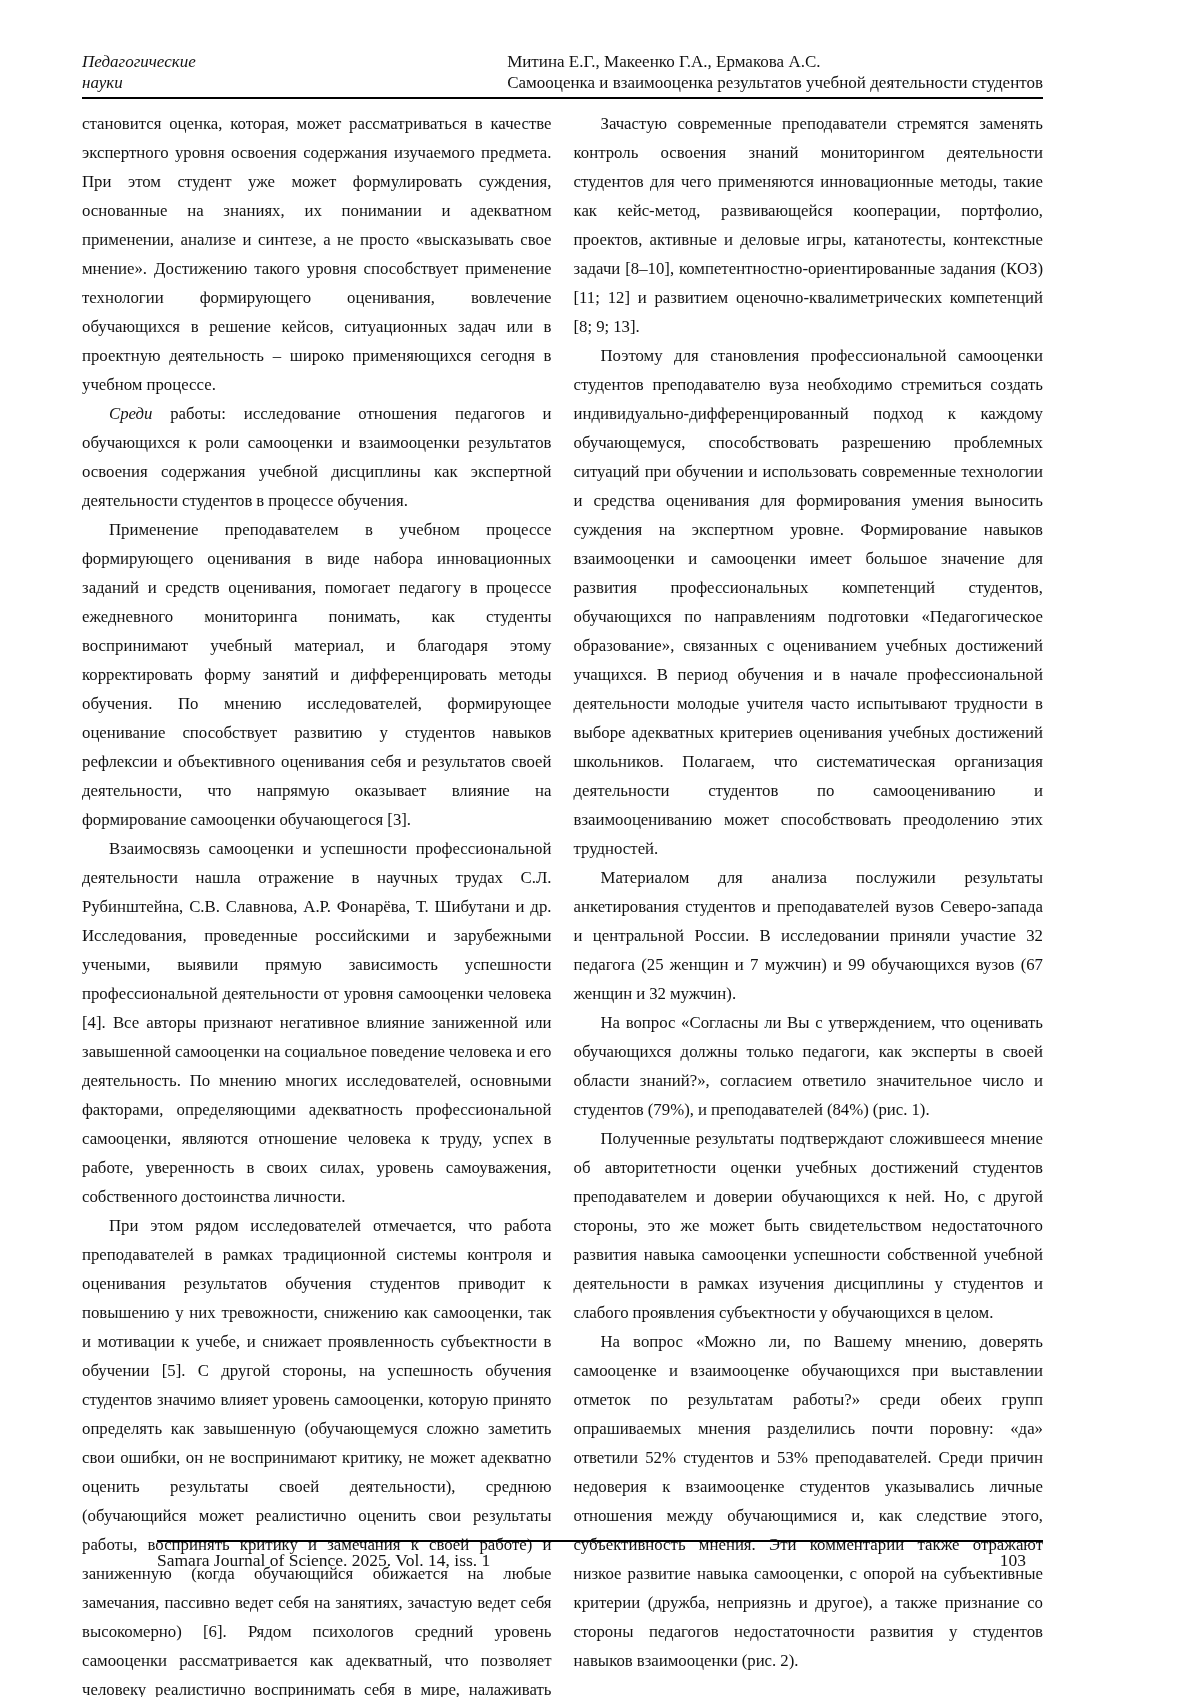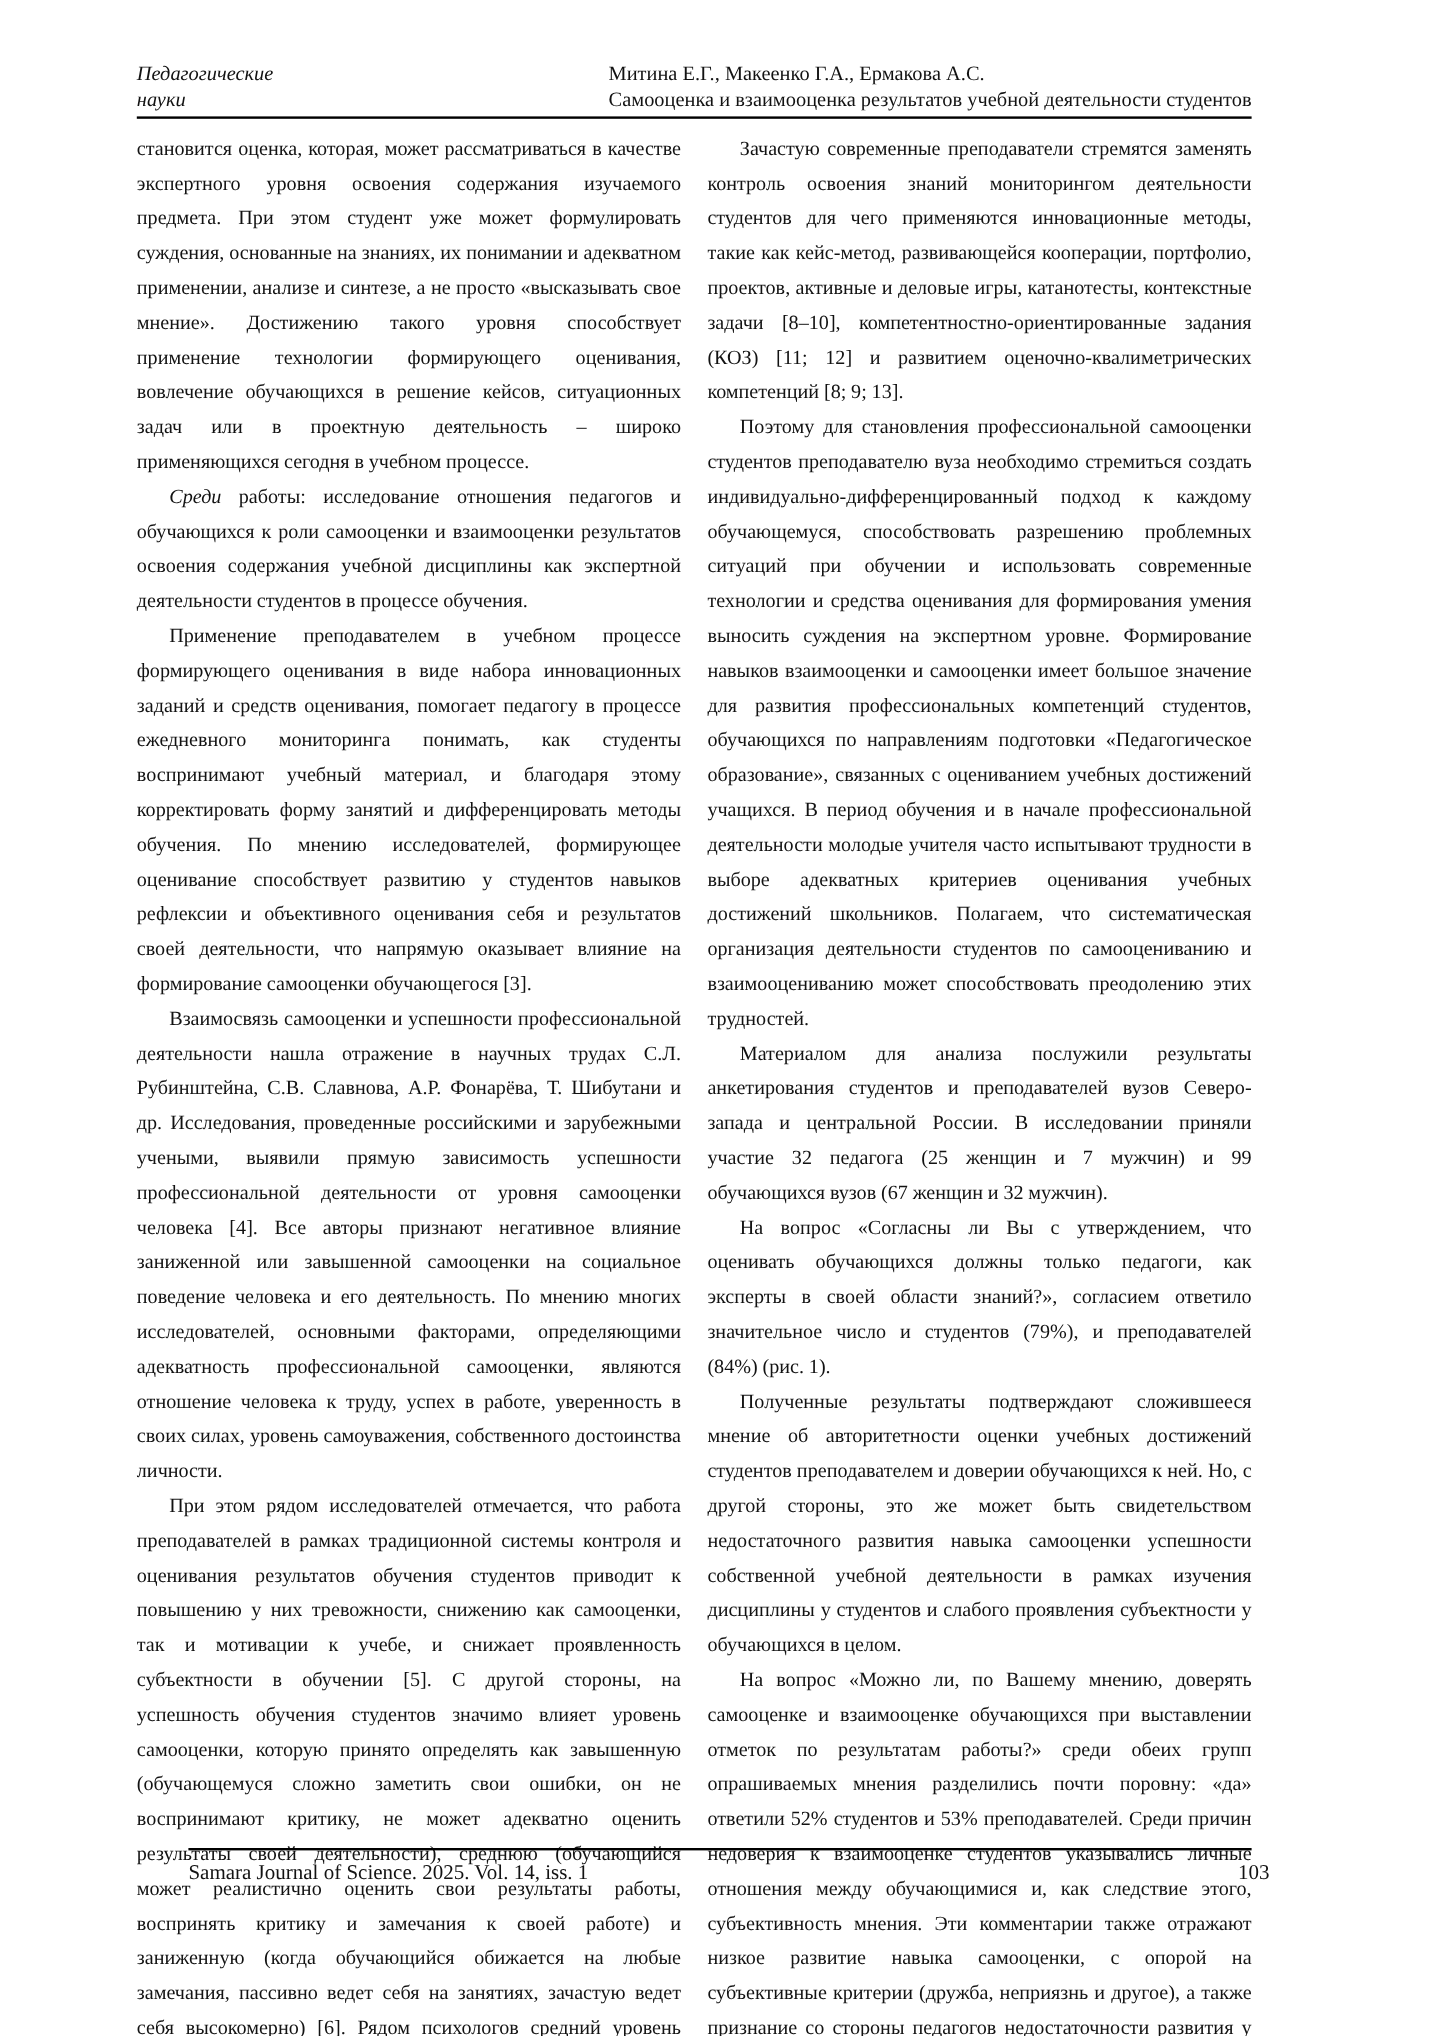--- a/index.html
+++ b/index.html
@@ -6,21 +6,21 @@
   html, body { background:#ffffff; }
   body {
     width:1200px; height:1697px;
     font-family:"Liberation Serif","DejaVu Serif",serif;
     color:#121212;
     -webkit-font-smoothing:antialiased;
   }
   .page {
     position:relative;
     width:1200px; height:1697px;
-    padding:52px 157px 0 114px;
+    padding:52px 157px 0 82px;
     overflow:hidden;
     background:#ffffff;
   }
   .page-header {
     display:flex;
     justify-content:space-between;
     align-items:flex-start;
     font-size:17px;
     line-height:20.5px;
   }
@@ -48,21 +48,21 @@
   p.indent { text-indent:27px; }
   .it { font-style:italic; }
   .footer-rule {
     position:absolute;
     left:157px; right:157px;
     top:1540px;
     border-top:2px solid #000;
   }
   .page-footer {
     position:absolute;
-    left:157px; right:142px;
+    left:157px; right:174px;
     top:1549px;
     display:flex;
     justify-content:space-between;
     font-size:17.5px;
     line-height:22px;
   }
 </style>
 </head>
 <body>
 

